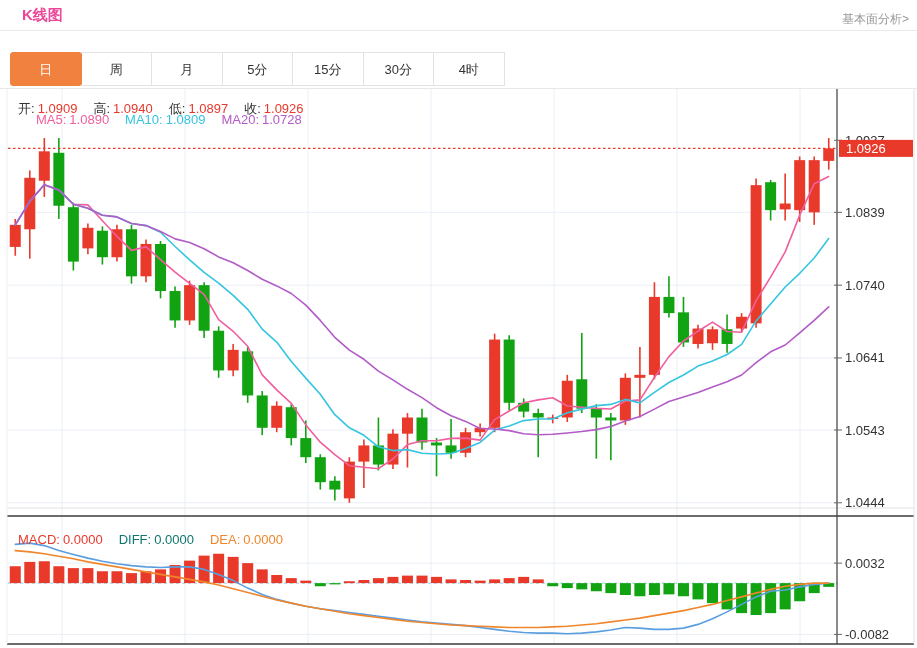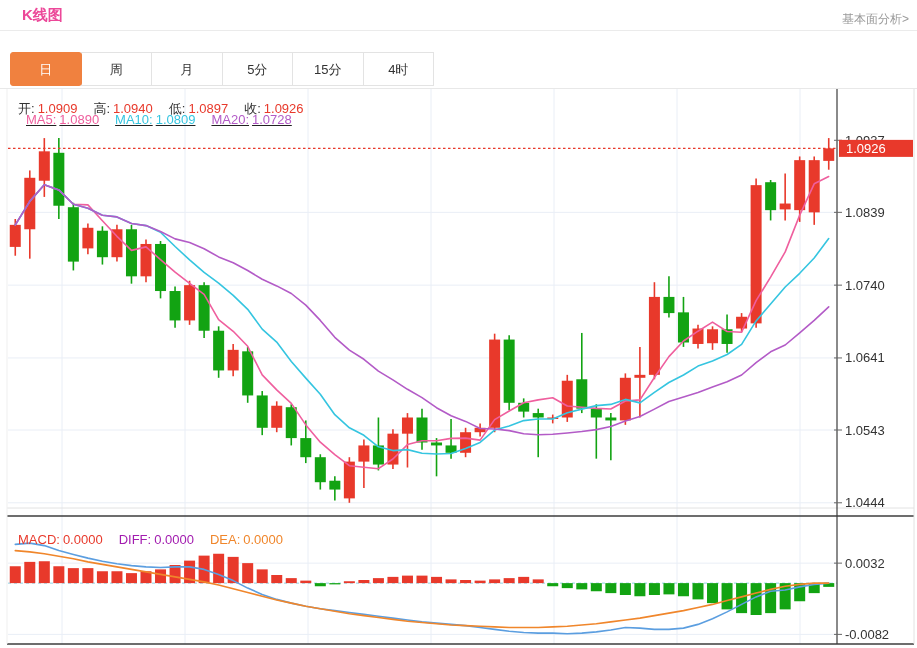--- a/index.html
+++ b/index.html
@@ -15,39 +15,40 @@
   .tab {
     width:71.5px; height:34px; line-height:33px; text-align:center; font-size:13px; color:#333;
     background:#fff; border:1px solid #e3e3e3; margin-left:-1px; cursor:pointer; user-select:none;
   }
   .tab:first-child { margin-left:0; }
   .tab.active { background:#f0813f; border-color:#f0813f; color:#fff; border-radius:3px; position:relative; z-index:2; }
   .chart-frame { position:absolute; left:0; top:88px; width:917px; height:558px; border-top:1px solid #e8e8e8; }
   svg.chart { position:absolute; left:0; top:0; width:917px; height:648px; }
   .legend-row { position:absolute; display:flex; font-size:13px; z-index:5; white-space:nowrap; }
   .legend-ohlc { left:18px; top:100px; }
-  .legend-ma { left:26px; top:112px;text-decoration:underline; }
+  .legend-ma { left:36px; top:112px; }
   .legend-macd { left:18px; top:532px; }
   .legend-item { margin-right:16px; }
   .legend-item .lab { color:#333; }
   .legend-item .val { margin-left:3px; }
 </style>
 </head>
 <body>
 
 <div class="page-header">K线图</div>
 <div class="header-link">基本面分析&gt;</div>
 <div class="header-divider"></div>
 
 <div class="tabbar">
   <div class="tab active">日</div>
   <div class="tab">周</div>
   <div class="tab">月</div>
   <div class="tab">5分</div>
   <div class="tab">15分</div>
+  <div class="tab">30分</div>
   <div class="tab">4时</div>
 </div>
 
 <div class="chart-frame"></div>
 <svg class="chart" id="chart-svg" viewBox="0 0 917 648">
     <line x1="62" y1="89" x2="62" y2="644" stroke="#e9eef6" stroke-width="1"></line>
     <line x1="185" y1="89" x2="185" y2="644" stroke="#e9eef6" stroke-width="1"></line>
     <line x1="308" y1="89" x2="308" y2="644" stroke="#e9eef6" stroke-width="1"></line>
     <line x1="431" y1="89" x2="431" y2="644" stroke="#e9eef6" stroke-width="1"></line>
     <line x1="554" y1="89" x2="554" y2="644" stroke="#e9eef6" stroke-width="1"></line>
@@ -272,15 +273,15 @@
 </div>
 
 <div class="legend-row legend-ma">
   <span class="legend-item" style="color: rgb(239, 95, 158);"><span>MA5:</span><span class="val">1.0890</span></span>
   <span class="legend-item" style="color: rgb(53, 197, 224);"><span>MA10:</span><span class="val">1.0809</span></span>
   <span class="legend-item" style="color: rgb(179, 91, 199);"><span>MA20:</span><span class="val">1.0728</span></span>
 </div>
 
 <div class="legend-row legend-macd">
   <span class="legend-item" style="color: rgb(232, 57, 43);"><span>MACD:</span><span class="val">0.0000</span></span>
-  <span class="legend-item" style="color: #a21caf; text-align: right;"><span>DIFF:</span><span class="val">0.0000</span></span>
+  <span class="legend-item" style="color: #0f766e; text-align: right;"><span>DIFF:</span><span class="val">0.0000</span></span>
   <span class="legend-item" style="color: rgb(240, 134, 43);"><span>DEA:</span><span class="val">0.0000</span></span>
 </div>
 
 </body></html>

